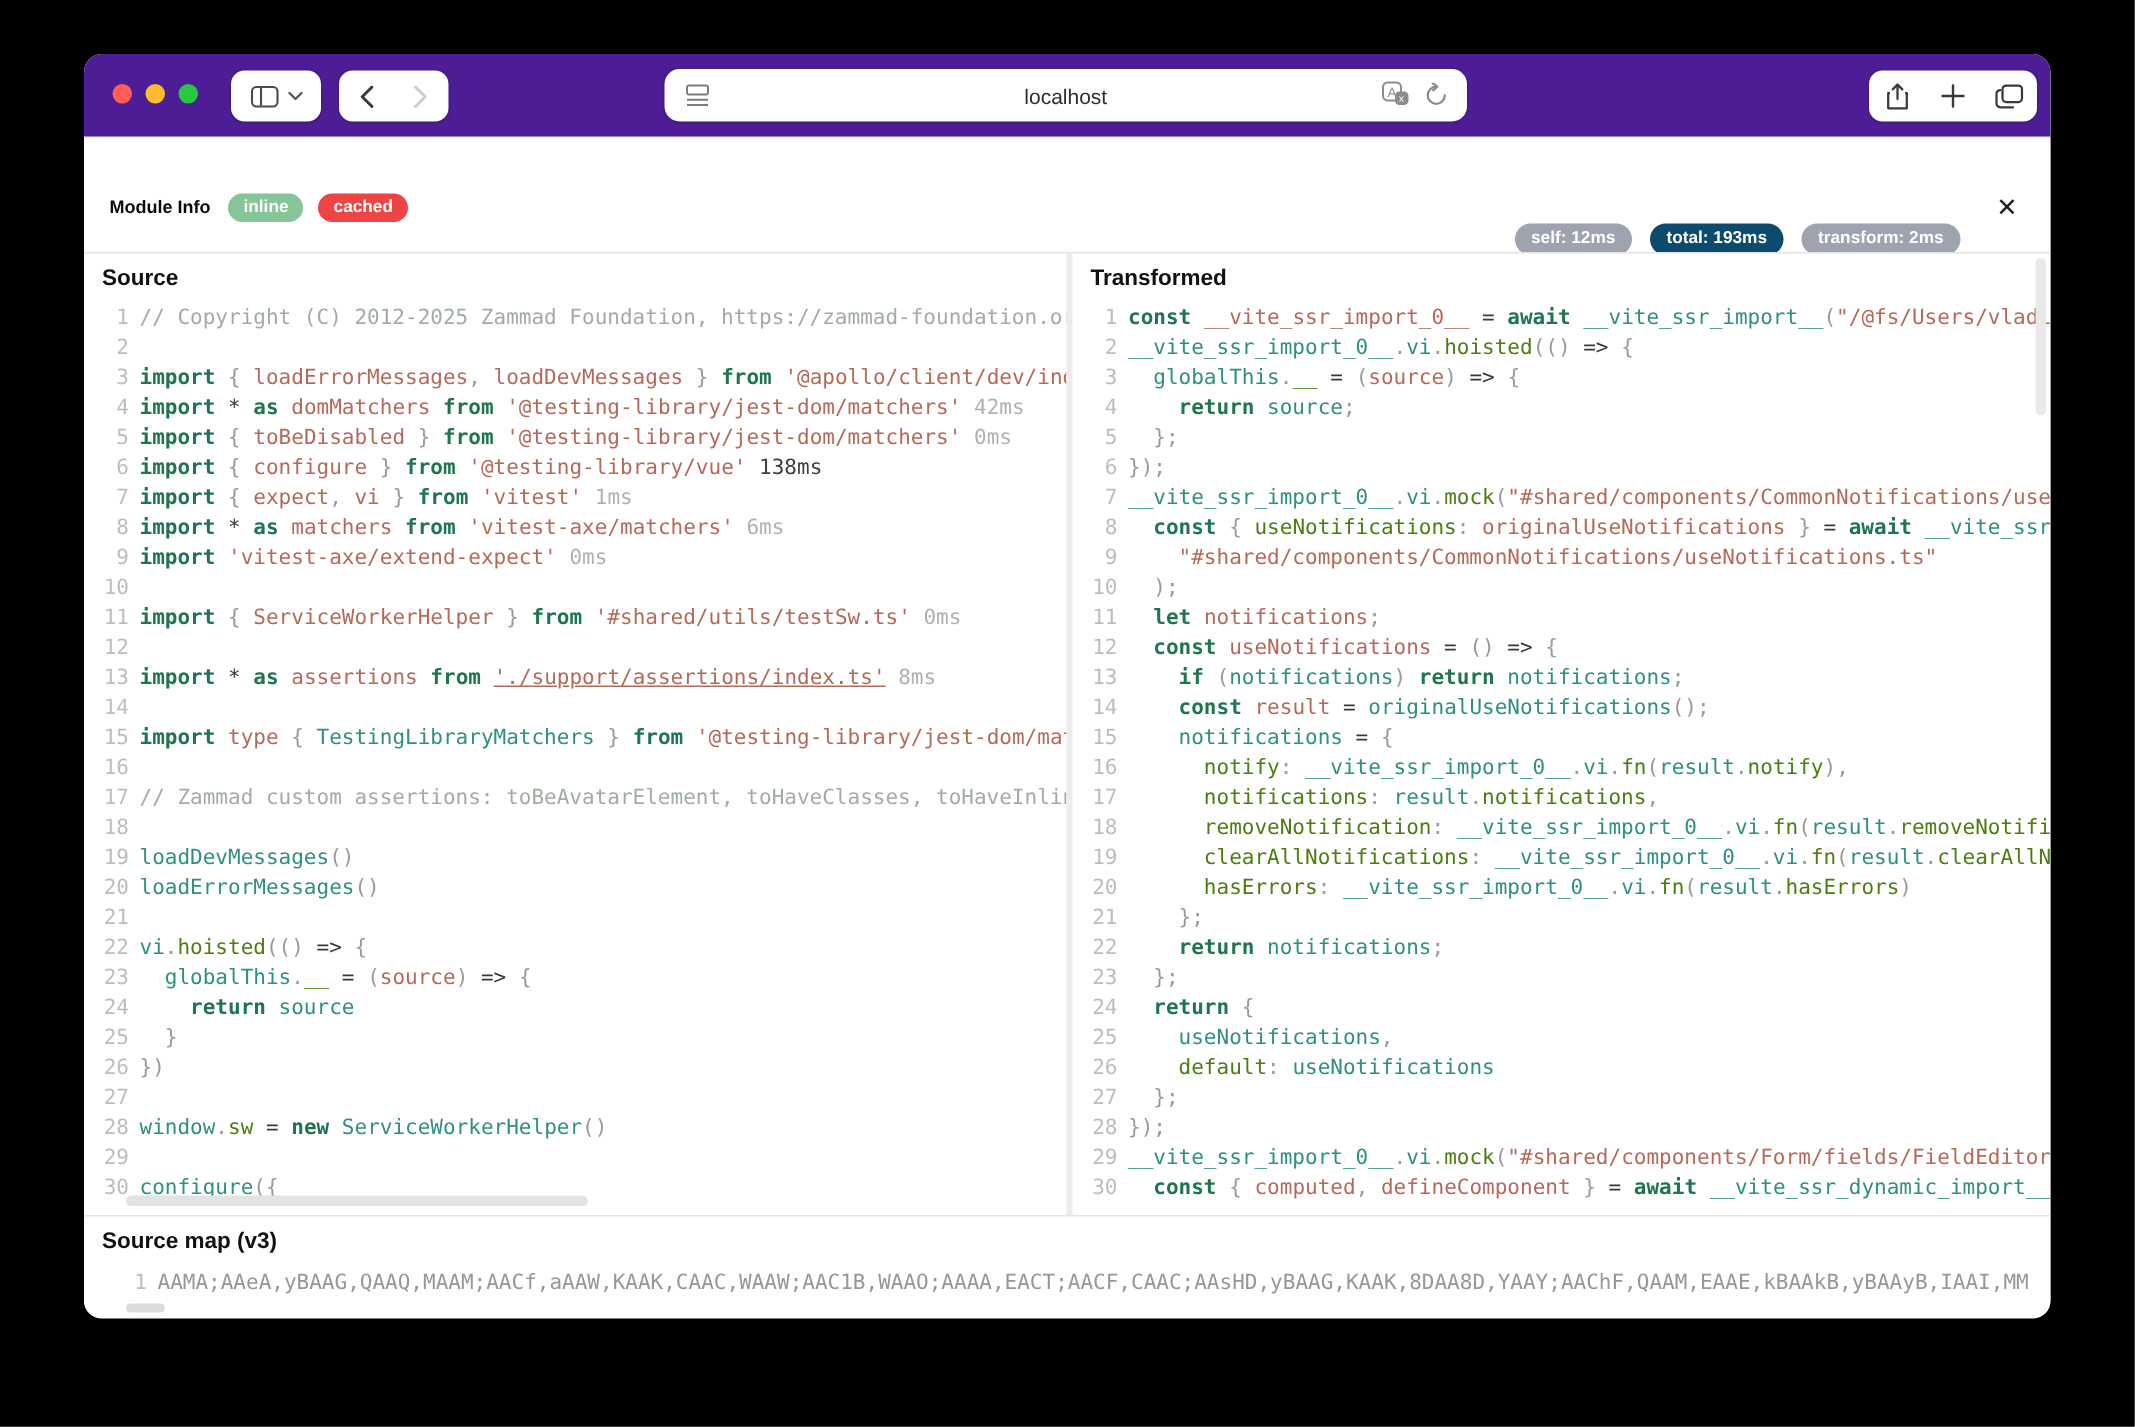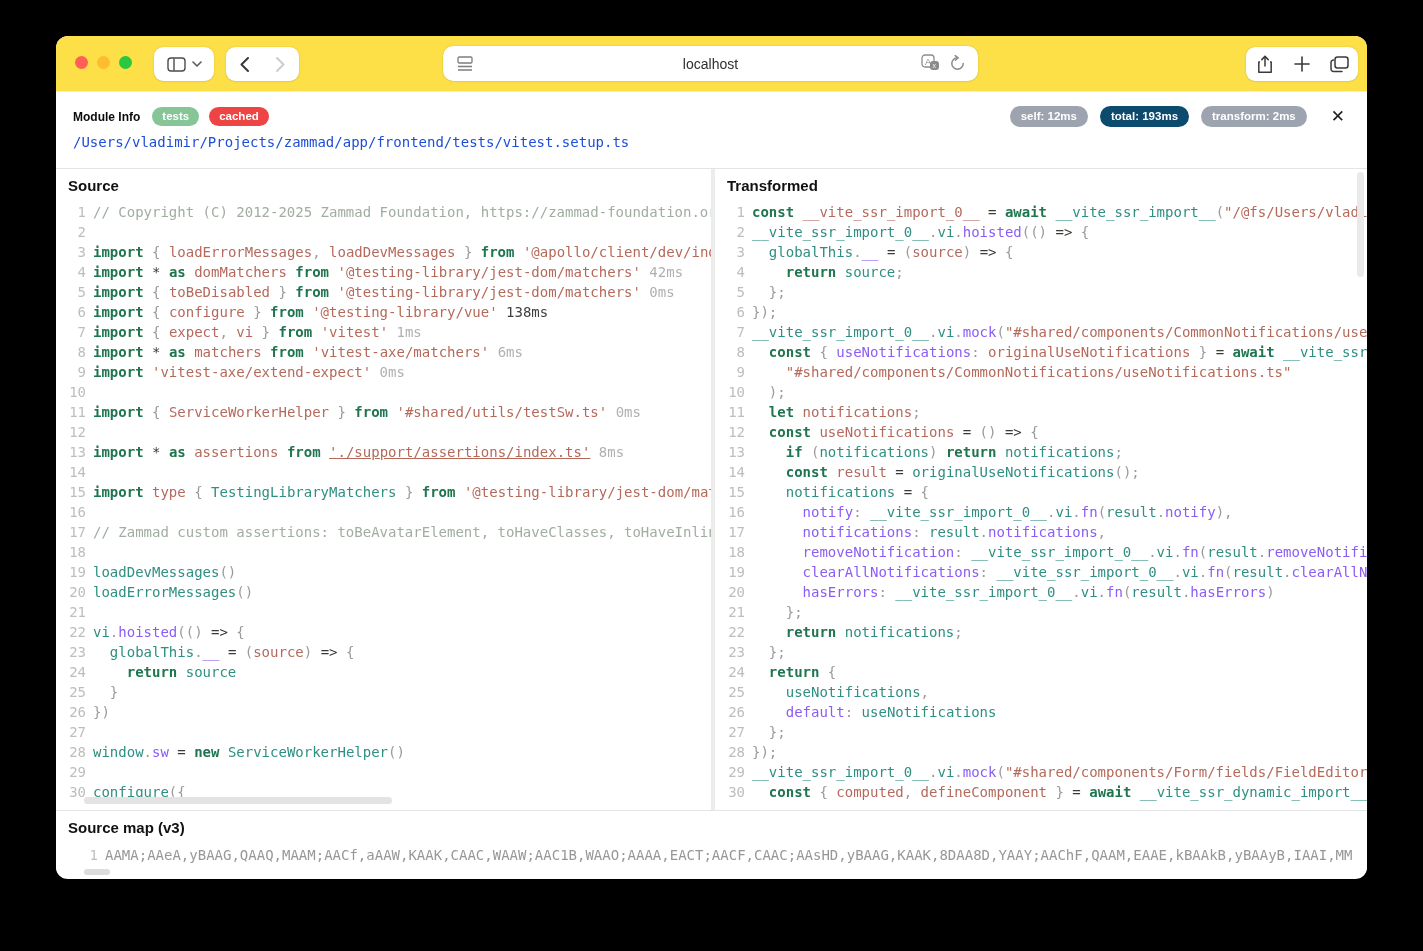--- a/index.html
+++ b/index.html
@@ -3,21 +3,21 @@
 <meta charset="utf-8">
 <style>
   * { margin:0; padding:0; box-sizing:border-box; }
   html,body { width:1423px; height:951px; background:#000; overflow:hidden; }
   body { font-family:"Liberation Sans", sans-serif; }
 
   .window { position:absolute; left:56px; top:36px; width:1311px; height:843px;
             background:#fff; border-radius:12px; overflow:hidden; }
 
   
-  .toolbar { position:relative; height:56px; background:#fde047; border-bottom:1px solid #ededed; }
+  .toolbar { position:relative; height:56px; background:#4c1d95; border-bottom:1px solid #ededed; }
   .traffic { position:absolute; left:19px; top:20px; display:flex; gap:9px; }
   .traffic span { width:13px; height:13px; border-radius:50%; display:block; }
   .tl-red { background:#ff5f57; } .tl-yellow { background:#febc2e; } .tl-green { background:#28c840; }
 
   .pill { position:absolute; top:11px; height:34px; background:#fff; border-radius:9px;
           box-shadow:0 0 1.5px rgba(0,0,0,.22), 0 1px 2px rgba(0,0,0,.05);
           display:flex; align-items:center; justify-content:center; }
   .sidebar-pill { left:98px; width:60px; gap:6px; }
   .nav-pill { left:170px; width:73px; }
   .nav-pill .navbtn { flex:1; height:100%; display:flex; align-items:center; justify-content:center; background:none; border:none; font-size:20px; cursor:default; }
@@ -28,42 +28,42 @@
   .right-pill { right:9px; width:112px; gap:0; }
   .right-pill .tbtn { flex:1; height:100%; display:flex; align-items:center; justify-content:center; background:none; border:none; }
   .icon svg { display:block; }
 
   
   .module-header { height:76px; padding:14px 16px 0 17px; background:#fff; }
   .mh-row { display:flex; align-items:center; }
   .mh-title { font-size:12px; font-weight:700; color:#0b0b0d; margin-right:12px; }
   .badge { font-size:11.5px; font-weight:700; color:#fff; padding:3px 10px 4px; border-radius:999px; margin-right:10px; }
   .spacer { flex:1; }
-  .timing { font-size:11.5px; font-weight:700; color:#fff; padding:4px 11px 5px; border-radius:999px; margin-left:12px; }
+  .timing { font-size:11.5px; font-weight:700; color:#fff; padding:4px 11px 5px; border-radius:999px; margin-left:12px;margin-top:43px; }
   .close-btn { background:none; border:none; font-size:17px; color:#1f1f1f; margin-left:24px; margin-right:6px; line-height:1; cursor:default; }
   .mh-path { margin-top:7px; font-family:"DejaVu Sans Mono", monospace; font-size:14px; color:#1d4ed8; }
 
   
   .panes { position:relative; display:flex; height:642px; border-top:1px solid #e4e4e7; background:#fff; }
   .pane { overflow:hidden; position:relative; }
   .pane-src { flex:0 0 655px; }
   .pane-divider { flex:0 0 4px; background:#ececec; }
   .pane-trn { flex:1; }
   .pane-title { font-size:15px; font-weight:700; color:#111; padding:8px 12px 6px; }
   .pane-code { padding-top:2px; }
 
   .code-line { display:flex; height:20px; line-height:20px; font-family:"DejaVu Sans Mono", monospace; font-size:14px; white-space:pre; }
   .ln { flex:0 0 30px; text-align:right; color:#bdbdbd; user-select:none; }
   .lc { padding-left:7px; overflow:hidden; flex:1; }
 
   .tk-k { color:#1e754f; font-weight:bold; }
   .tk-v { color:#b5695c; }
   .tk-s { color:#b56959; }
   .tk-t { color:#2e8f82; }
-  .tk-o { color:#8b5cf6; }
+  .tk-o { color:#4d7c0f; }
   .tk-c { color:#a0ada0; }
   .tk-p { color:#9a9a9a; }
   .tk-pl { color:#393a34; }
   .tk-tm { color:#b0b0b0; }
   .tk-tmo { color:#404040; }
   .tk-u { color:#b56959; text-decoration:underline; }
   .tk-m { color:#979797; }
 
   .hscroll { position:absolute; left:28px; bottom:6px; width:308px; height:7px; background:#e3e3e3; border-radius:4px; }
   .vscroll { position:absolute; top:136px; right:3px; width:7px; height:105px; background:#e9e9e9; border-radius:4px; }
@@ -159,21 +159,21 @@
               <rect x="5" y="1" width="13" height="11" rx="2.5" fill="none" stroke="#3a3a3a" stroke-width="1.5"></rect>
               <path d="M 12 15.5 H 3.5 A 2.5 2.5 0 0 1 1 13 V 6.5 A 2.5 2.5 0 0 1 3.5 4" fill="none" stroke="#3a3a3a" stroke-width="1.5" stroke-linecap="round"></path>
             </svg>
         </button>
       </div>
     </div>
 
     <div class="module-header">
       <div class="mh-row">
         <span class="mh-title">Module Info</span>
-        <span class="badge" style="background: rgb(133, 197, 150);">tests</span>
+        <span class="badge" style="background: rgb(133, 197, 150);">inline</span>
         <span class="badge" style="background: #ef4444;">cached</span>
         <span class="spacer"></span>
         <span class="timing" style="background: rgb(157, 163, 175);">self: 12ms</span>
         <span class="timing" style="background: #0c4a6e;">total: 193ms</span>
         <span class="timing" style="background: rgb(157, 163, 175);">transform: 2ms</span>
         <button class="close-btn">✕</button>
       </div>
       <div class="mh-path">/Users/vladimir/Projects/zammad/app/frontend/tests/vitest.setup.ts</div>
     </div>
 

